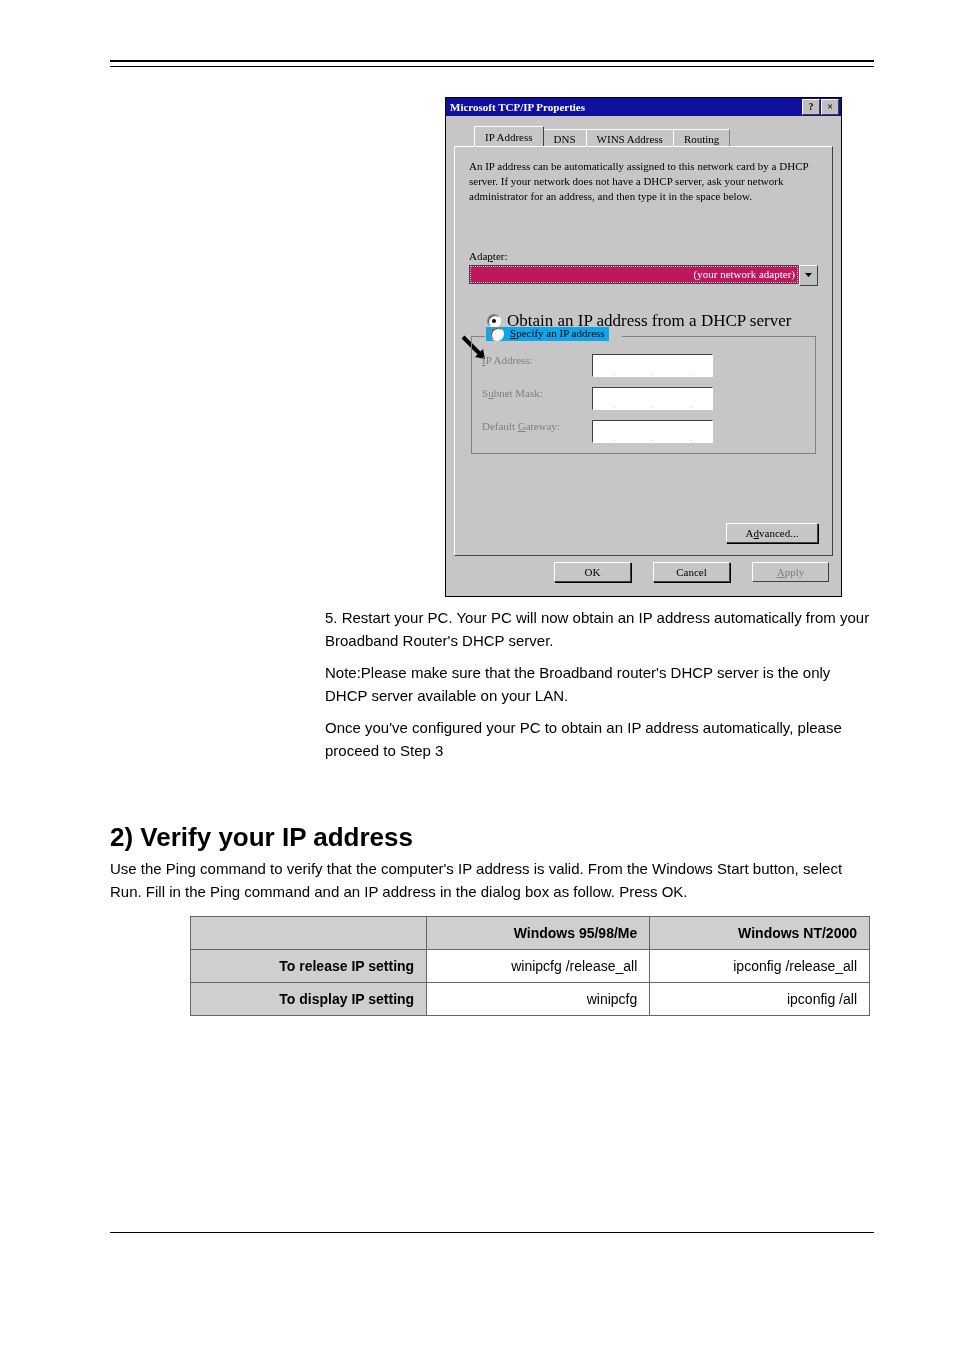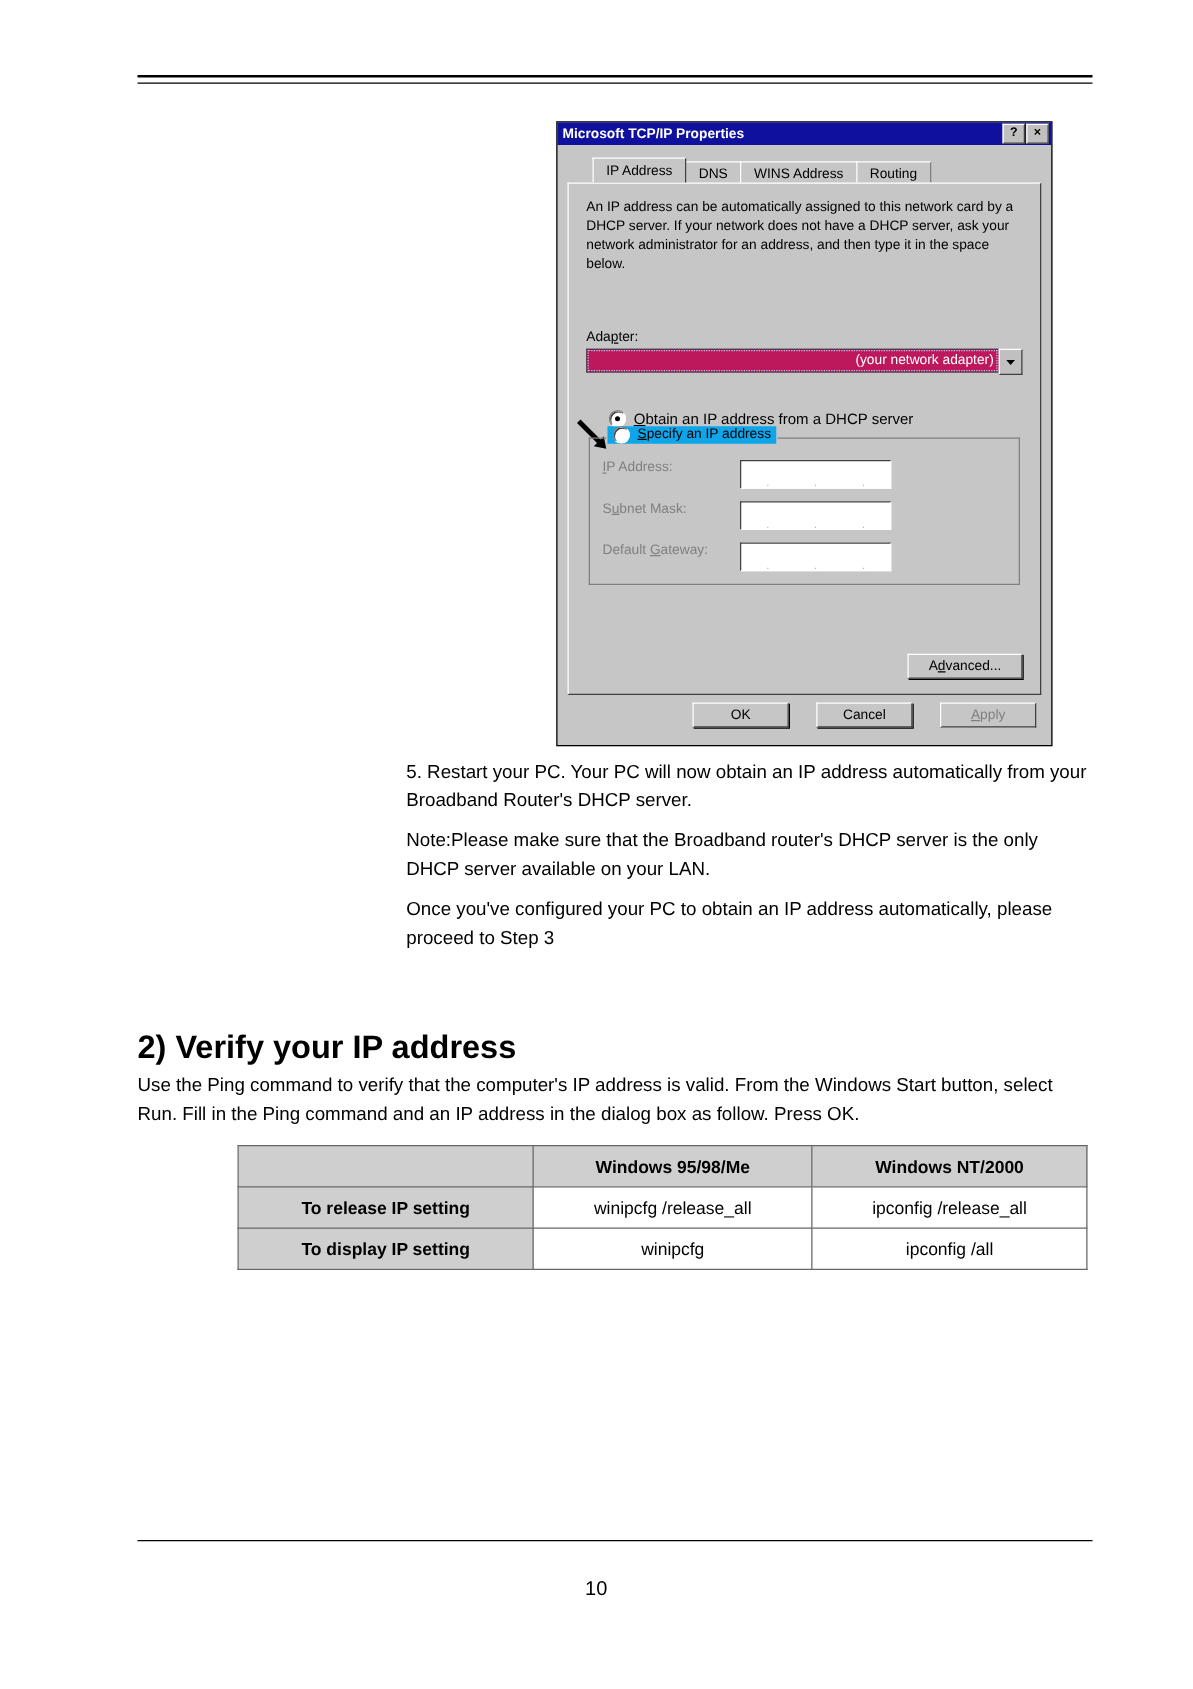--- a/index.html
+++ b/index.html
@@ -45,21 +45,21 @@
     margin: 10px 0 0 215px;
     white-space: pre-wrap;
   }
 
   
   .dialog {
     width: 395px;
     margin-left: 335px;
     border: 1px solid #000;
     background: #c6c6c6;
-    font-family: Liberation Sans, sans-serif;
+    font-family: Liberation Serif, serif;
     font-size: 11px;
     color: #000;
   }
   .titlebar {
     background: #10109e;
     color: #fff;
     font-weight: bold;
     height: 18px;
     line-height: 18px;
     padding: 0 2px 0 4px;
@@ -176,21 +176,21 @@
     left: 6px;
     top: 188px;
     width: 30px;
     height: 30px;
   }
 
   .radio-row {
     display: flex;
     align-items: center;
     margin-left: 18px;
-    font-size: 12px;
+    font-size: 17px;
     height: 18px;
   }
   .radio-row.first { margin-top: 26px; }
   .radio {
     width: 12px; height: 12px;
     border-radius: 50%;
     background: #fff;
     border: 1px solid #808080;
     border-right-color: #fff;
     border-bottom-color: #fff;
@@ -311,21 +311,21 @@
     border-collapse: collapse;
     width: 680px;
     margin-left: 80px;
     font-size: 14px;
     margin-top: 12px;
     margin-bottom: 16px;
   }
   table.info th, table.info td {
     border: 1px solid #666;
     padding: 8px 12px;
-    text-align: center;
+    text-align: right;
   }
   table.info th {
     background: #cfcfcf;
     font-weight: bold;
   }
   table.info td.rowhdr {
     background: #cfcfcf;
     font-weight: bold;
   }
   table.info td { background: #fff; }
@@ -450,14 +450,13 @@
     </tr>
     <tr>
       <td class="rowhdr">To display IP setting</td>
       <td>winipcfg</td>
       <td>ipconfig /all</td>
     </tr>
   </tbody>
     </table>
 
   <hr class="hr-bottom">
-  <div class="page-number">10</div>
 </div>
 
 </body></html>

